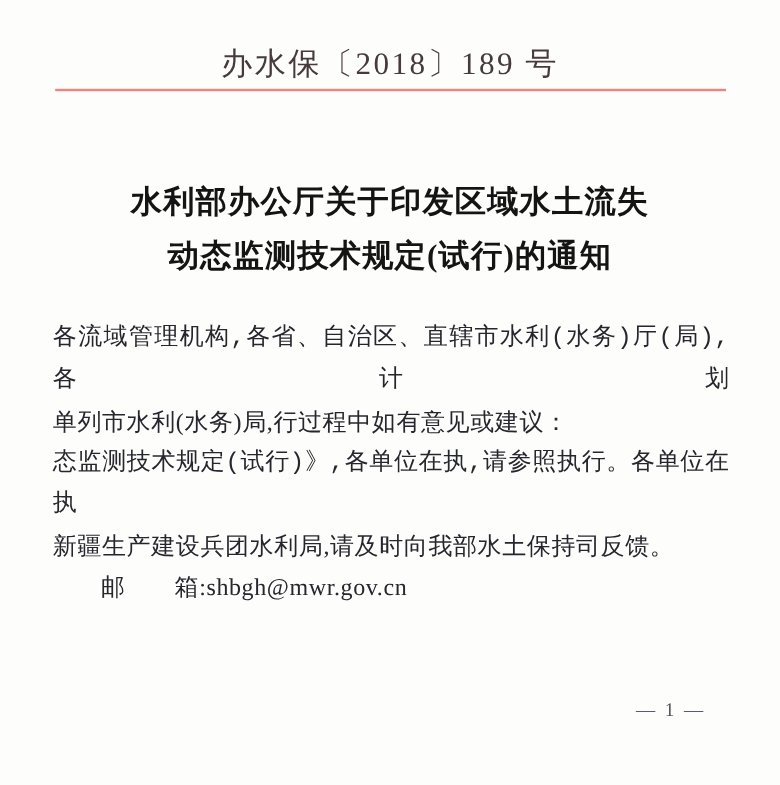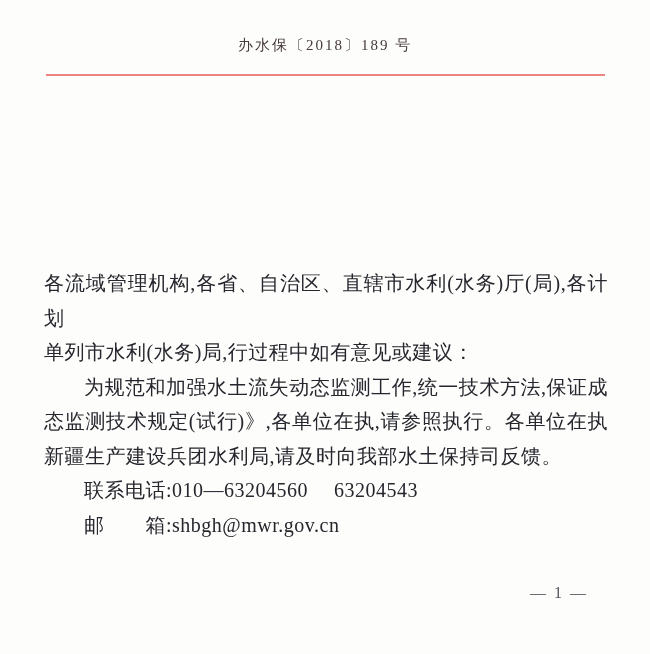--- a/index.html
+++ b/index.html
@@ -15,21 +15,21 @@
     overflow: hidden;
     font-family: "Liberation Serif", "DejaVu Serif", serif;
   }
   
   .doc-number {
     position: absolute;
     top: 36px;
     left: 0;
     width: 100%;
     text-align: center;
-    font-size: 15px;
+    font-size: 26px;
     letter-spacing: 2px;
     color: #463a3a;
   }
   
   .red-line {
     position: absolute;
     top: 74px;
     left: 46px;
     width: 559px;
     height: 0;
@@ -58,20 +58,21 @@
     line-height: 34.5px;
     color: #26262e;
   }
   .line {
     white-space: pre-wrap;
     letter-spacing: 0.5px;
   }
   .stretch {
     text-align: justify;
     text-align-last: justify;
+    font-family: Liberation Mono, monospace;
   }
   .indent {
     text-indent: 2em;
   }
   
   .page-number {
     position: absolute;
     top: 584px;
     right: 62px;
     font-size: 16px;
@@ -81,26 +82,28 @@
 </style>
 </head>
 <body>
 
 <div class="page">
 
   <div class="doc-number">办水保〔2018〕189 号</div>
 
   <div class="red-line"></div>
 
+  <div class="doc-title">
+    <div>水利部办公厅关于印发区域水土流失</div>
+    <div>动态监测技术规定(试行)的通知</div>
+  </div>
 
   <div class="body-block">
     <div class="line stretch">各流域管理机构,各省、自治区、直辖市水利(水务)厅(局),各计划</div>
     <div class="line">单列市水利(水务)局,行过程中如有意见或建议：</div>
-    <div class="line stretch indent">为规范和加强水土流失动态监测工作,统一技术方法,保证成</div>
     <div class="line stretch">态监测技术规定(试行)》,各单位在执,请参照执行。各单位在执</div>
     <div class="line">新疆生产建设兵团水利局,请及时向我部水土保持司反馈。</div>
-    <div class="line indent">联系电话:010—63204560　 63204543</div>
     <div class="line indent">邮　　箱:shbgh@mwr.gov.cn</div>
   </div>
 
   <div class="page-number">— 1 —</div>
 
 </div>
 
 </body></html>

